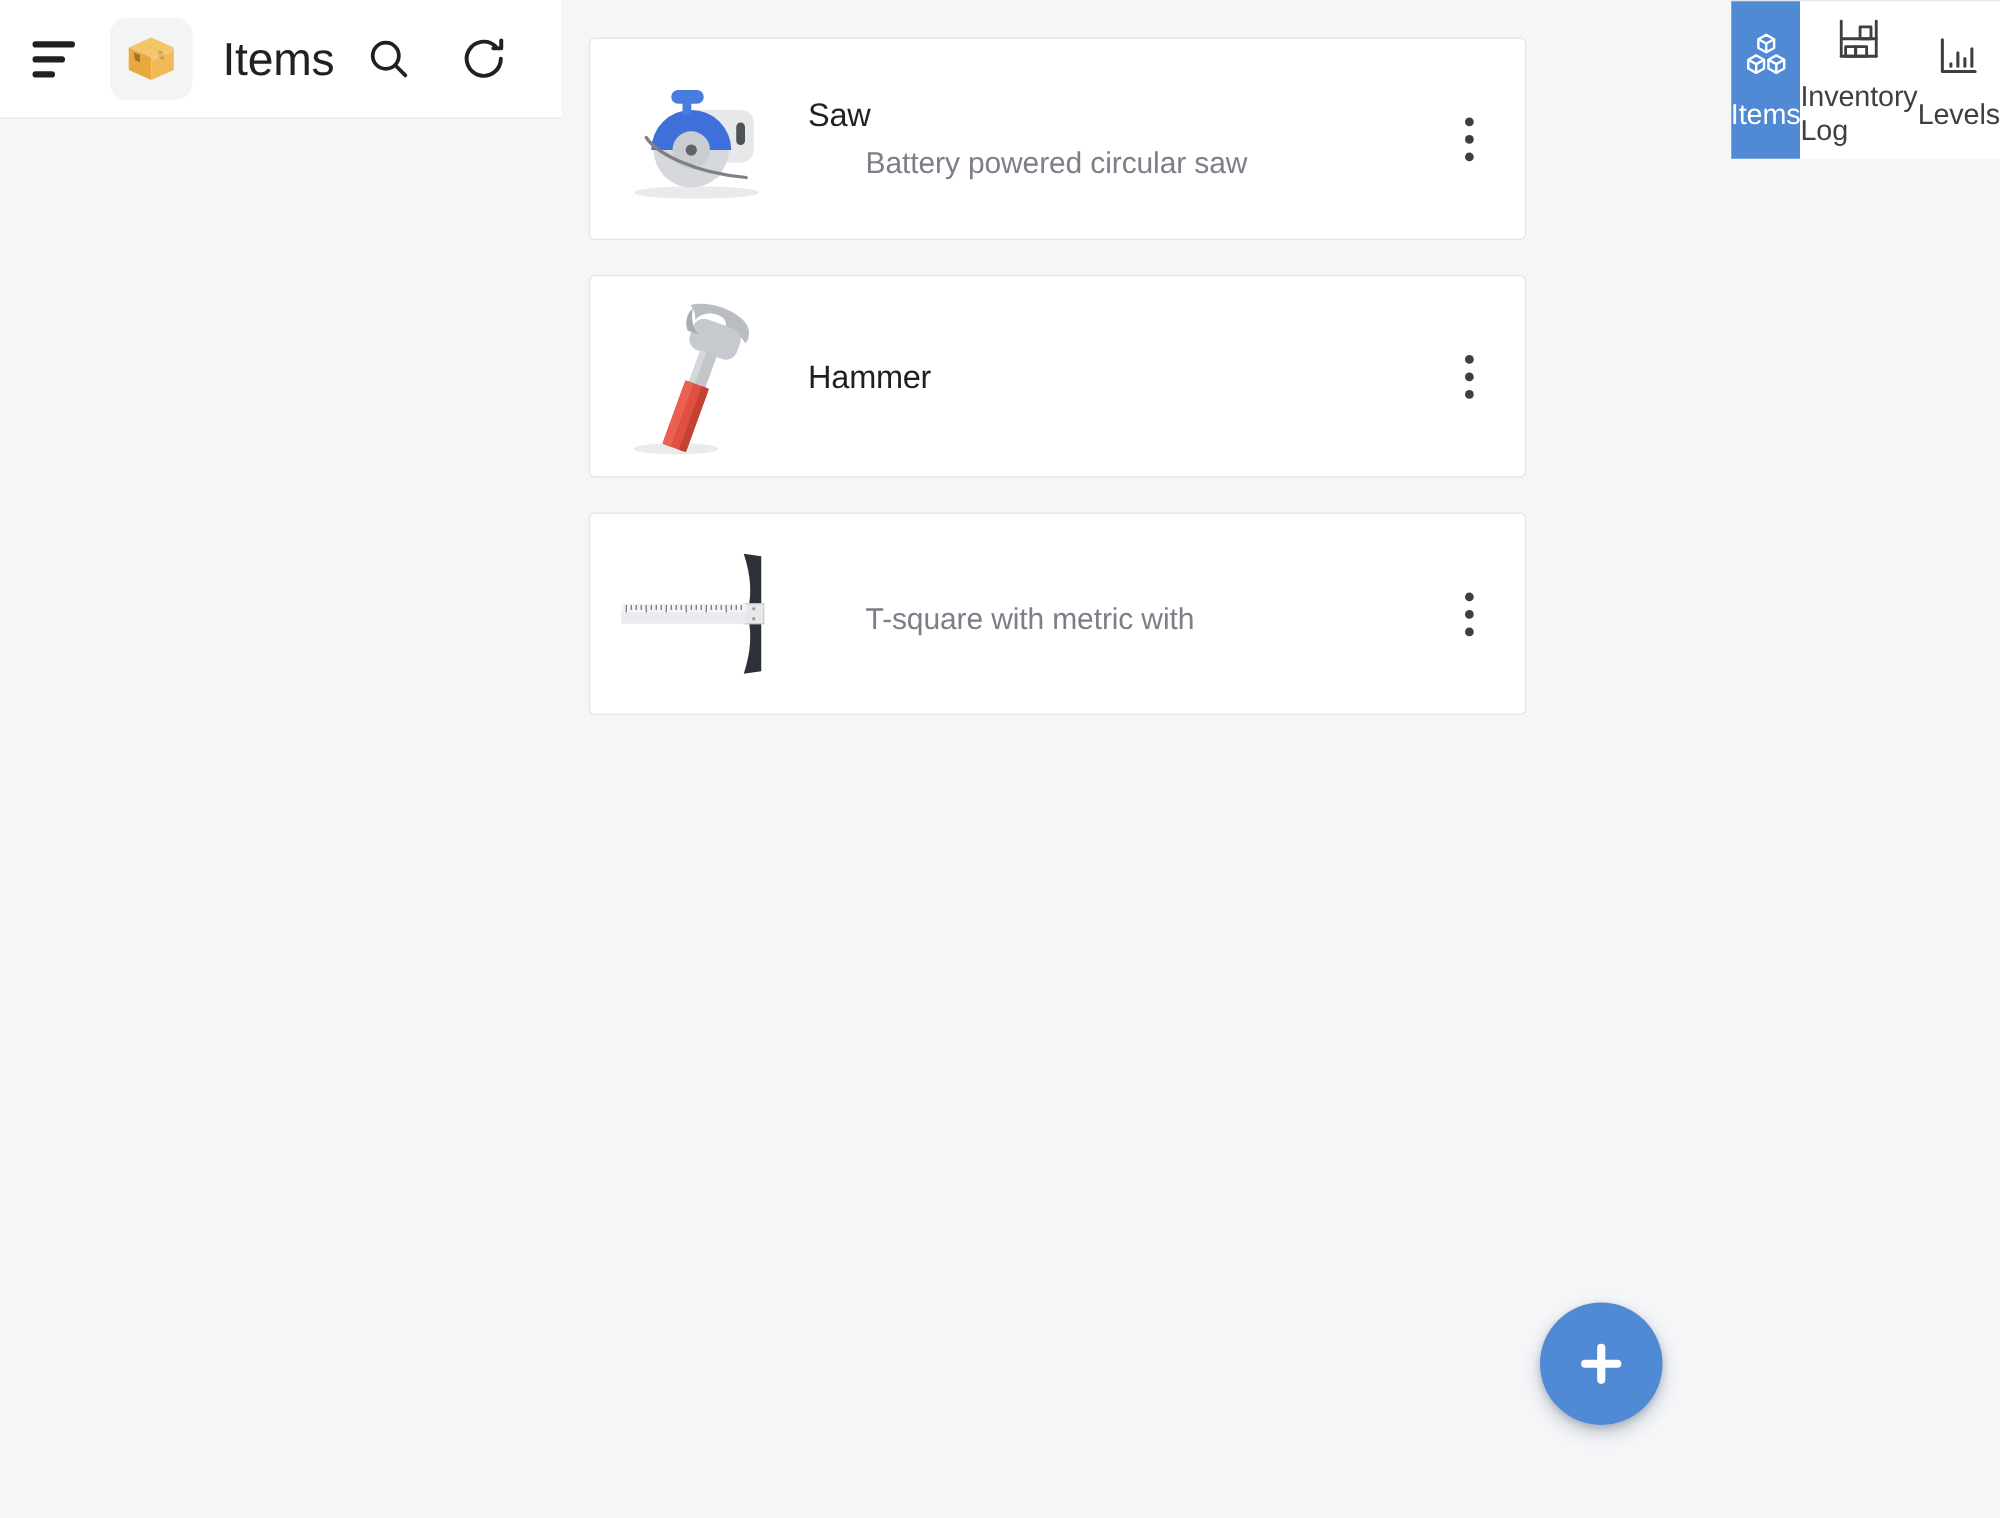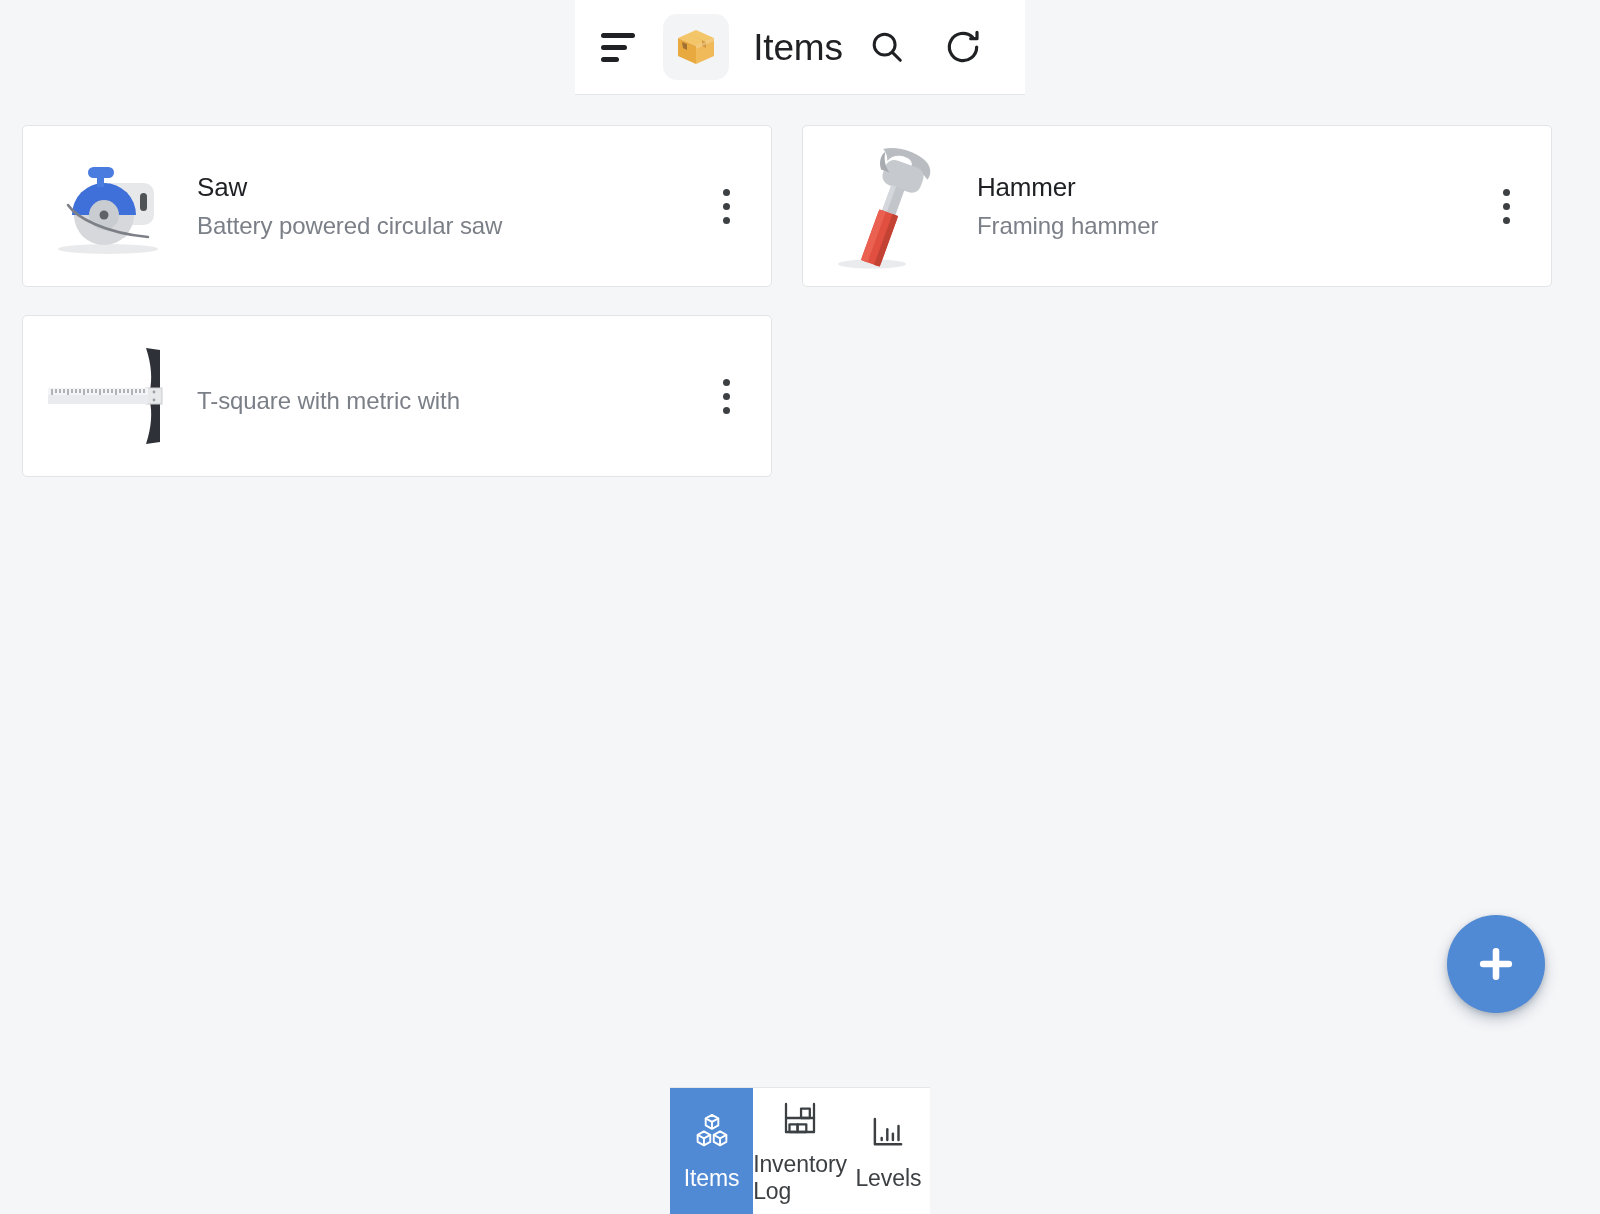--- a/index.html
+++ b/index.html
@@ -13,24 +13,23 @@
     background: #f5f6f8;
     color: #202124;
     -webkit-font-smoothing: antialiased;
   }
 
   
   .app {
     width: 1600px;
     height: 1214px;
     display: flex;
-    flex-direction: column;
+    flex-direction: row;
     position: relative;
     background: #f5f6f8;
-    align-items: center;
   }
 
   
   .appbar {
     height: 95px;
     flex: 0 0 95px;
     background: #ffffff;
     display: flex;
     align-items: center;
     padding: 0 30px 0 18px;
@@ -141,20 +140,21 @@
     color: #1f2023;
     line-height: 1.18;
     letter-spacing: -0.2px;
   }
   .item-desc {
     margin-top: 10px;
     font-size: 24px;
     font-weight: 400;
     color: #7b7f87;
     letter-spacing: -0.1px;
+    margin-left: 46px;
   }
   .kebab {
     width: 54px;
     height: 66px;
     flex: 0 0 54px;
     display: flex;
     flex-direction: column;
     align-items: center;
     justify-content: center;
     gap: 7px;
@@ -312,21 +312,20 @@
               <rect x="60" y="45" width="14" height="30" fill="#c2c6cb"></rect>
               <rect x="60" y="45" width="5" height="30" fill="#d4d8dc"></rect>
               <rect x="57" y="72" width="20" height="54" rx="3" fill="#e04f3f"></rect>
               <rect x="57" y="72" width="7" height="54" fill="#ea6152"></rect>
               <rect x="71" y="72" width="6" height="54" fill="#c24234"></rect>
             </g>
           </svg>
         </div>
         <div class="item-text">
           <div class="item-name">Hammer</div>
-          <div class="item-desc">Framing hammer</div>
         </div>
         <div class="kebab">
           <i></i>
           <i></i>
           <i></i>
         </div>
       </div>
 
       <div class="item-card">
         <div class="item-thumb">

